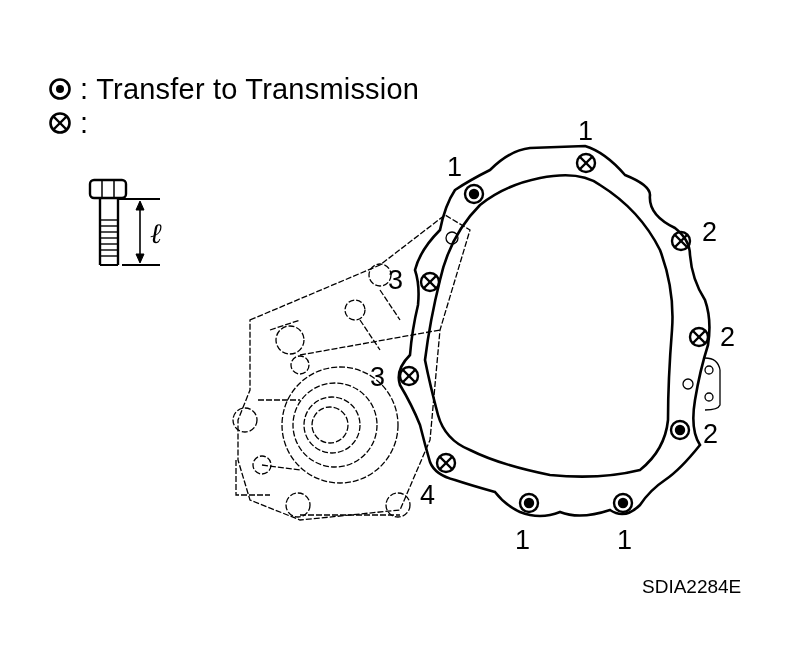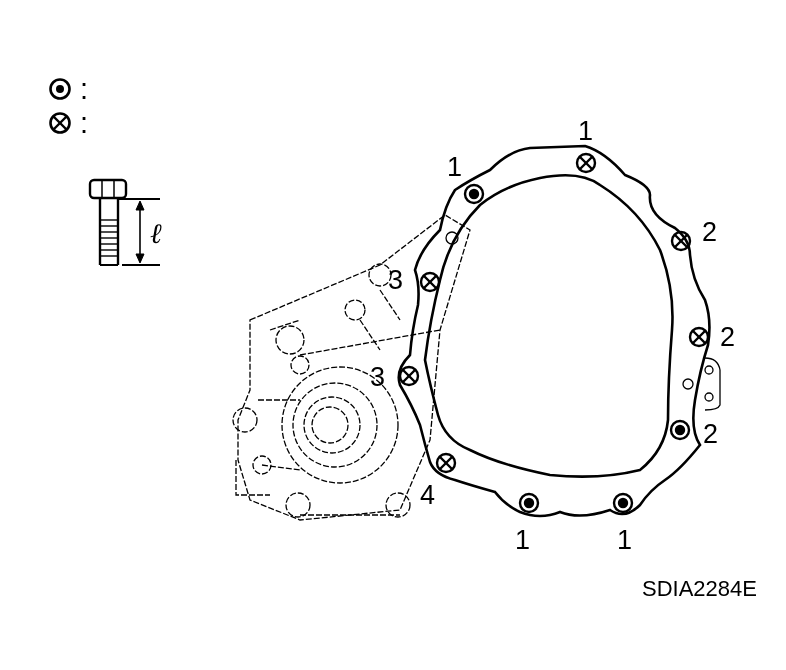--- a/index.html
+++ b/index.html
@@ -4,32 +4,33 @@
   <style>
     html, body { margin: 0; padding: 0; background: #ffffff; }
     body { width: 786px; height: 670px; position: relative; overflow: hidden;
            font-family: "Liberation Sans", sans-serif; color: #000; }
     .legend { position: absolute; left: 48px; top: 72px; }
     .legend-row { display: flex; align-items: center; height: 34px; font-size: 29px; letter-spacing: 0.2px; }
     .legend-row .sym { width: 24px; height: 24px; margin-right: 8px; }
     .legend-row .sep { margin-right: 8px; }
     svg.diagram { position: absolute; left: 0; top: 0; }
     .num { position: absolute; font-size: 27px; line-height: 1; }
-    .code { position: absolute; left: 642px; top: 576px; font-size: 22px; }
+    .code { position: absolute; left: 642px; top: 576px; font-size: 19px; }
   </style>
 </head>
 <body>
 
 <div class="legend">
   <div class="legend-row">
     <svg class="sym" viewBox="0 0 24 24">
       <circle cx="12" cy="12" r="9.5" fill="none" stroke="#000" stroke-width="2.6"></circle>
       <circle cx="12" cy="12" r="4" fill="#000"></circle>
     </svg>
     <span class="sep">:</span>
+    <span>Transfer to Transmission</span>
   </div>
   <div class="legend-row">
     <svg class="sym" viewBox="0 0 24 24">
       <circle cx="12" cy="12" r="9.5" fill="none" stroke="#000" stroke-width="2.6"></circle>
       <line x1="5.5" y1="5.5" x2="18.5" y2="18.5" stroke="#000" stroke-width="2.4"></line>
       <line x1="18.5" y1="5.5" x2="5.5" y2="18.5" stroke="#000" stroke-width="2.4"></line>
     </svg>
     <span class="sep">:</span>
   </div>
 </div>

